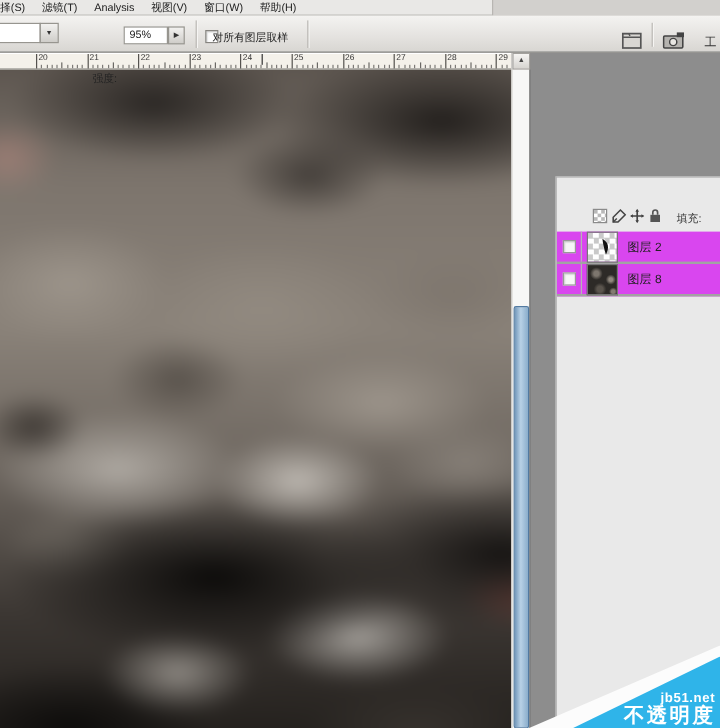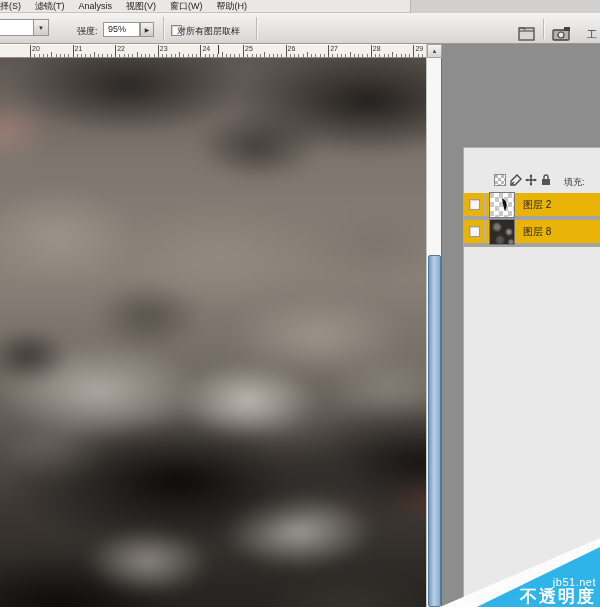--- a/index.html
+++ b/index.html
@@ -10,21 +10,21 @@
   .menubar { position:absolute; left:0; top:0; width:600px; height:13px; background:#e9e8e6; border-bottom:1px solid #c6c4c0; display:flex; align-items:flex-start; z-index:5; }
   .menubar-right { position:absolute; left:410px; top:0; width:190px; height:13px; background:#d2d0cd; border-left:1px solid #b8b6b2; }
   .menu-item { font-size:9px; color:#222; padding:0 7px; white-space:nowrap; line-height:13px; }
   .menu-item:first-child { padding-left:1px; margin-left:-1px; }
 
   
   .optionsbar { position:absolute; left:0; top:13px; width:600px; height:31px; background:linear-gradient(180deg,#f4f3f1 0%,#e4e2df 60%,#d8d6d2 100%); border-bottom:1px solid #9a9894; z-index:5; }
   .preset-box { position:absolute; left:-4px; top:6px; width:38px; height:17px; background:#fff; border:1px solid #97958f; }
   .preset-arrow-btn { position:absolute; left:33px; top:6px; width:16px; height:17px; background:linear-gradient(#f2f1ef,#cfcdc9); border:1px solid #97958f; font-size:6px; color:#333; text-align:center; line-height:16px; }
   .opt-label { position:absolute; font-size:9px; color:#222; top:12px; }
-  .strength-label { left:77px; }
+  .strength-label { left:77px;margin-top:34px; }
   .strength-box { position:absolute; left:103px; top:9px; width:37px; height:15px; background:#fff; border:1px solid #97958f; font-size:9px; color:#222; line-height:13px; padding-left:4px; }
   .strength-arrow-btn { position:absolute; left:140px; top:9px; width:14px; height:15px; background:linear-gradient(#f2f1ef,#cfcdc9); border:1px solid #97958f; font-size:6px; color:#333; text-align:center; line-height:14px; }
   .opt-sep { position:absolute; top:4px; width:1px; height:23px; background:#bbb9b5; box-shadow:1px 0 0 #f6f5f3; }
   .sep1 { left:163px; } .sep2 { left:256px; } .sep3 { left:543px; top:6px; height:20px; }
   .sample-checkbox { position:absolute; left:171px; top:12px; width:11px; height:11px; background:#fdfdfd; border:1px solid #86847f; box-shadow:inset 1px 1px 1px rgba(0,0,0,.15); }
   .sample-label { left:177px; }
   .bar-icon { position:absolute; top:13px; width:20px; height:16px; }
   .folder-icon { left:518px; } .camera-icon { left:552px; }
   .workspace-label { position:absolute; left:587px; top:15px; font-size:10px; color:#333; }
 
@@ -76,42 +76,42 @@
   .blend-select { position:absolute; left:5px; top:4px; width:73px; height:17px; background:#fff; border:1px solid #9a9a9a; font-size:9px; color:#222; line-height:15px; padding-left:4px; }
   .blend-arrow { position:absolute; right:0; top:0; width:13px; height:15px; background:linear-gradient(#eee,#ccc); border-left:1px solid #9a9a9a; font-size:6px; color:#444; text-align:center; line-height:14px; }
   .opacity-label { position:absolute; left:84px; top:8px; font-size:9px; color:#333; white-space:nowrap; }
   .lock-row { position:absolute; left:0; top:22px; width:137px; height:22px; }
   .lock-label { position:absolute; left:5px; top:6px; font-size:9px; color:#333;margin-top:36px; }
   .lock-icon { position:absolute; top:4px; width:12px; height:12px; }
   .lock-checker { left:30px; background:repeating-conic-gradient(#fff 0 25%, #b9b9b9 0 50%) 0 0 / 6px 6px; border:1px solid #8a8a8a; }
   .li-brush { left:46px; } .li-move { left:61px; } .li-lock { left:76px; }
   .fill-label { position:absolute; left:100px; top:6px; font-size:9px; color:#333; white-space:nowrap; }
   .layers-list { position:absolute; left:0; top:45px; width:137px; }
-  .layer-row { position:relative; height:27px; border-bottom:4px solid #a3a3a3; background:#eab308; display:flex; align-items:center; }
+  .layer-row { position:relative; height:27px; border-bottom:2px solid #a3a3a3; background:#d946ef; display:flex; align-items:center; }
   .layer-row.selected { height:33px; background:#b9e2f3; border-bottom:1px solid #8fb6c9; }
   .eye-cell { width:21px; height:100%; border-right:1px solid #b5b5b5; display:flex; align-items:center; justify-content:center; flex:0 0 21px; }
   .eye-empty { width:11px; height:11px; background:#f6f6f6; border:1px solid #999; box-shadow:inset 1px 1px 1px rgba(0,0,0,.15); }
   .thumb { width:26px; height:26px; margin-left:4px; border:1px solid #777; flex:0 0 26px; }
   .selected .thumb { outline:1px solid #222; }
   .thumb-checker { position:relative; background:repeating-conic-gradient(#fff 0 25%, #c9c9c9 0 50%) 0 0 / 9px 9px; overflow:hidden; }
   .thumb-rock { background:
       radial-gradient(circle 7px at 7px 7px, #7d766e 30%, transparent 75%),
       radial-gradient(circle 6px at 19px 12px, #90887e 25%, transparent 70%),
       radial-gradient(circle 7px at 10px 20px, #5a544d 35%, transparent 75%),
       radial-gradient(circle 5px at 21px 22px, #837b72 30%, transparent 70%),
       #2d2a27; }
   .layer-name { margin-left:8px; font-size:10px; color:#222; white-space:nowrap; }
   .selected .layer-name { font-style:italic; color:#555; }
 
   
   .watermark { position:absolute; right:0; bottom:0; width:160px; height:75px; z-index:9; }
   .wm-white { position:absolute; inset:0; background:#fcfcfc; clip-path:polygon(100% 8%, 100% 100%, 0% 100%); }
   .wm-cyan { position:absolute; inset:0; clip-path:polygon(100% 20%, 100% 100%, 23% 100%); }
   .wm-text { position:absolute; right:4px; bottom:1px; text-align:right; color:#fff; line-height:1.05; }
-  .wm-site { font-size:11px; font-weight:normal; letter-spacing:.5px; }
+  .wm-site { font-size:11px; font-weight:bold; letter-spacing:.5px; }
   .wm-name { font-size:17px; font-weight:bold; letter-spacing:2px; }
 
   svg { display:block; }
 </style>
 </head>
 <body>
 
 <div id="app">
 
   <div class="menubar">

